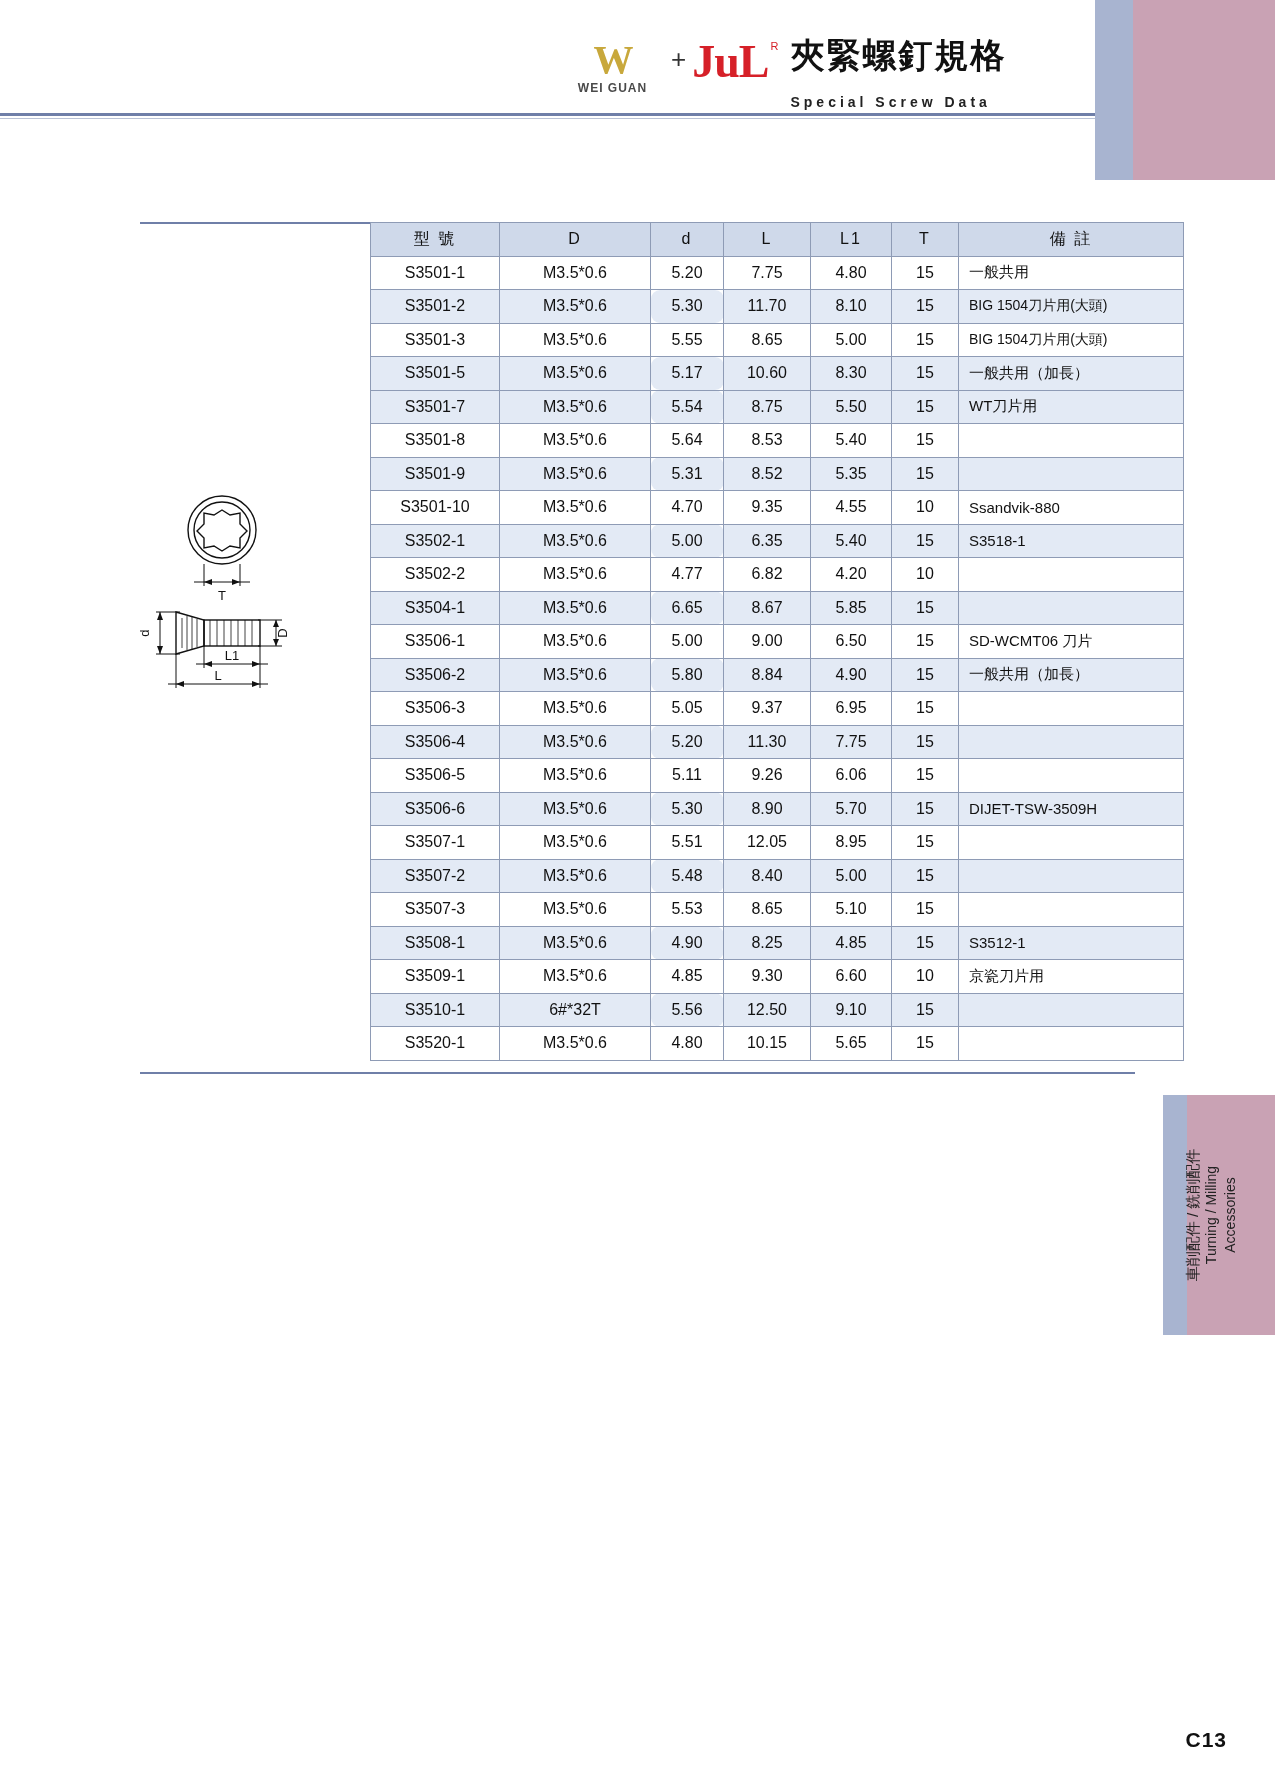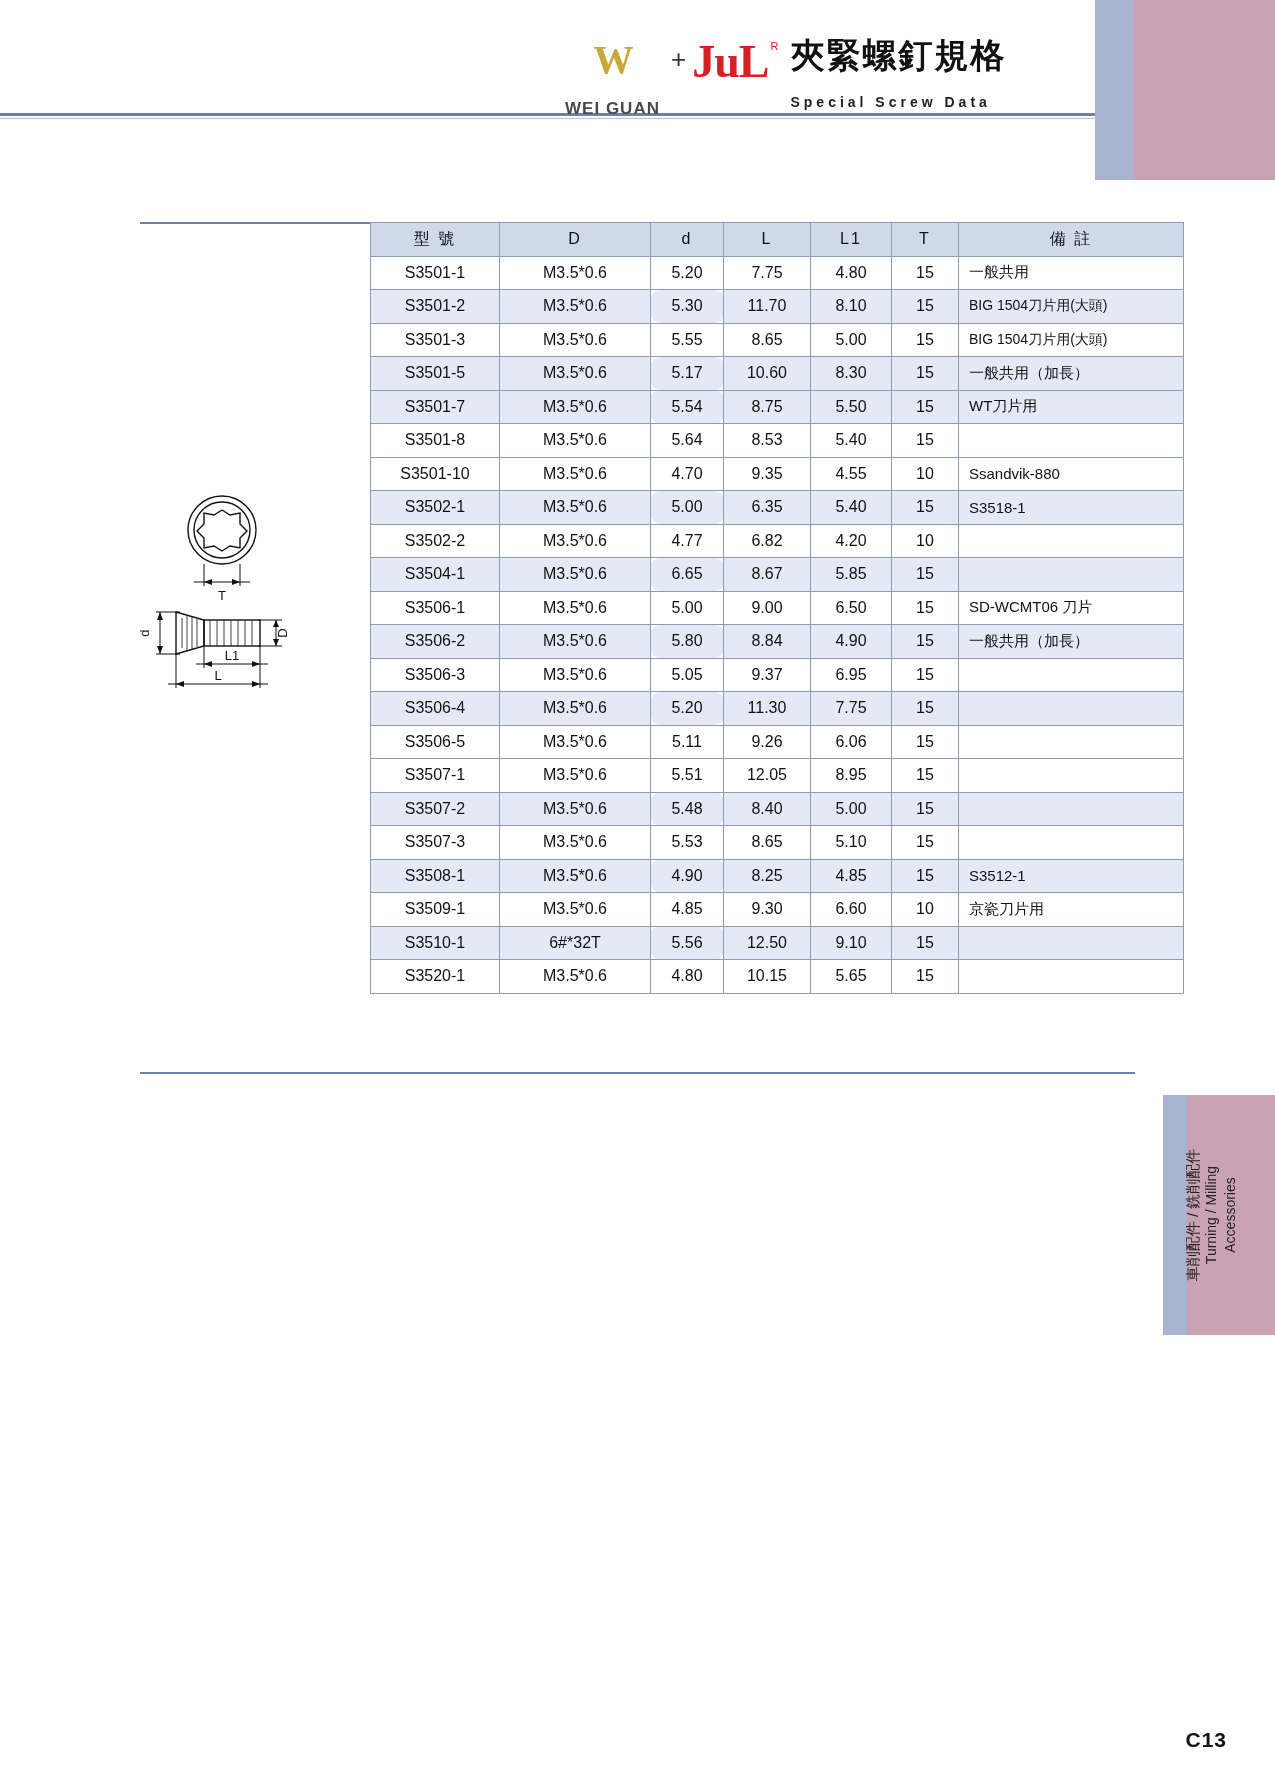--- a/index.html
+++ b/index.html
@@ -74,25 +74,25 @@
   }
   .weiguan .wmark {
     font-size: 40px;
     font-weight: bold;
     color: #c8a83c;
     font-family: "Liberation Serif", serif;
     line-height: 40px;
     letter-spacing: -2px;
   }
   .weiguan .wname {
-    font-size: 17px;
+    font-size: 12px;
     letter-spacing: 1px;
     color: #4a4a4a;
     font-weight: bold;
-    margin-top: 19px;
+    margin-top: 1px;
   }
   .plus {
     font-size: 26px;
     color: #333;
     margin: 8px 6px 0 6px;
   }
   .jul {
     position: relative;
     margin-top: 2px;
   }
@@ -408,20 +408,29 @@
       </tr>
       <tr>
         <td class="model">S3501-8</td>
         <td class="dval">M3.5*0.6</td>
         <td class="dd">5.64</td>
         <td class="ll">8.53</td>
         <td class="l1">5.40</td>
         <td class="tt">15</td>
         <td class="note"></td>
       </tr>
+      <tr class="alt">
+        <td class="model">S3501-9</td>
+        <td class="dval">M3.5*0.6</td>
+        <td class="dd">5.31</td>
+        <td class="ll">8.52</td>
+        <td class="l1">5.35</td>
+        <td class="tt">15</td>
+        <td class="note"></td>
+      </tr>
       <tr>
         <td class="model">S3501-10</td>
         <td class="dval">M3.5*0.6</td>
         <td class="dd">4.70</td>
         <td class="ll">9.35</td>
         <td class="l1">4.55</td>
         <td class="tt">10</td>
         <td class="note">Ssandvik-880</td>
       </tr>
       <tr class="alt">
@@ -488,20 +497,29 @@
         <td class="note"></td>
       </tr>
       <tr>
         <td class="model">S3506-5</td>
         <td class="dval">M3.5*0.6</td>
         <td class="dd">5.11</td>
         <td class="ll">9.26</td>
         <td class="l1">6.06</td>
         <td class="tt">15</td>
         <td class="note"></td>
+      </tr>
+      <tr class="alt">
+        <td class="model">S3506-6</td>
+        <td class="dval">M3.5*0.6</td>
+        <td class="dd">5.30</td>
+        <td class="ll">8.90</td>
+        <td class="l1">5.70</td>
+        <td class="tt">15</td>
+        <td class="note">DIJET-TSW-3509H</td>
       </tr>
       <tr>
         <td class="model">S3507-1</td>
         <td class="dval">M3.5*0.6</td>
         <td class="dd">5.51</td>
         <td class="ll">12.05</td>
         <td class="l1">8.95</td>
         <td class="tt">15</td>
         <td class="note"></td>
       </tr>

